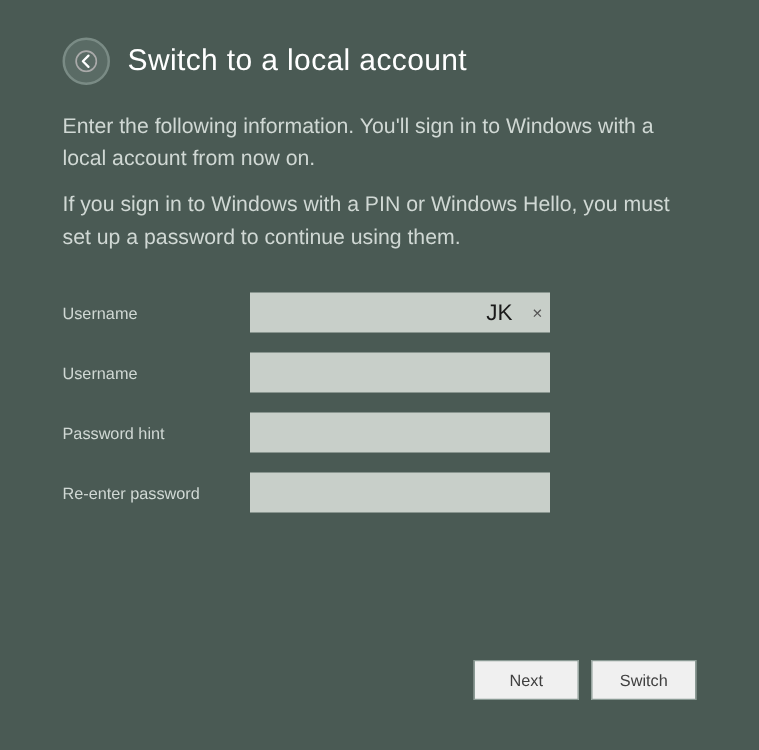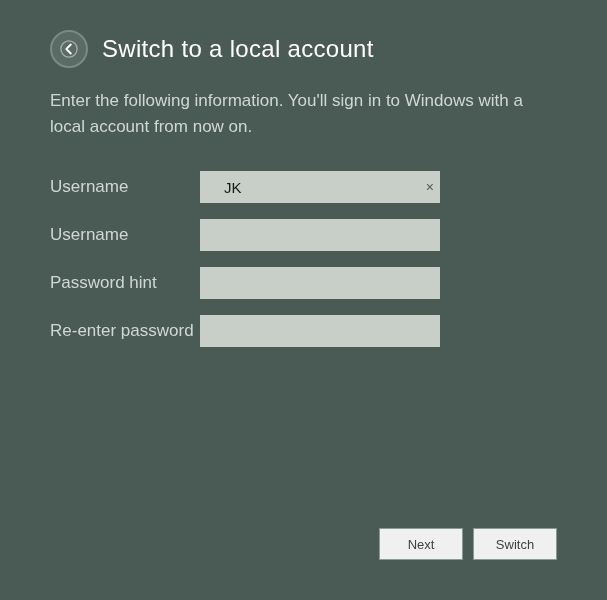--- a/index.html
+++ b/index.html
@@ -72,41 +72,42 @@
     }
 
     .form-row {
       display: flex;
       align-items: center;
       margin-bottom: 16px;
     }
 
     .form-label {
       width: 150px;
-      font-size: 17px;
+      font-size: 13px;
       color: #d0d8d4;
       flex-shrink: 0;
     }
 
     .input-wrapper {
       position: relative;
       flex: 1;
       max-width: 240px;
     }
 
     .form-input {
       width: 100%;
       height: 32px;
       background-color: #c8cfc9;
       border: none;
       outline: none;
       padding: 0 30px 0 24px;
-      font-size: 15px;
+      font-size: 18px;
       color: #1a1a1a;
       font-family: 'Segoe UI', Arial, sans-serif;
+      text-align: right;
     }
 
     .clear-btn {
       position: absolute;
       right: 6px;
       top: 50%;
       transform: translateY(-50%);
       background: none;
       border: none;
       cursor: pointer;
@@ -159,20 +160,21 @@
     <button class="back-button" title="Go back">
       <svg viewBox="0 0 20 20" fill="none" xmlns="http://www.w3.org/2000/svg">
         <circle cx="10" cy="10" r="9" stroke="#aaa" stroke-width="1.5" fill="#5a6b65"></circle>
         <polyline points="12,5 7,10 12,15" stroke="#ffffff" stroke-width="2" fill="none" stroke-linecap="round" stroke-linejoin="round"></polyline>
       </svg>
     </button>
     <h1 class="page-title">Switch to a local account</h1>
   </div>
 
   <p class="description">Enter the following information. You'll sign in to Windows with a local account from now on.</p>
+  <p class="description">If you sign in to Windows with a PIN or Windows Hello, you must set up a password to continue using them.</p>
 
   <div class="form-area">
 
     <div class="form-row">
       <label class="form-label">Username</label>
       <div class="input-wrapper">
         <input type="text" class="form-input" value="JK" style="">
         <button class="clear-btn">×</button>
       </div>
     </div>

